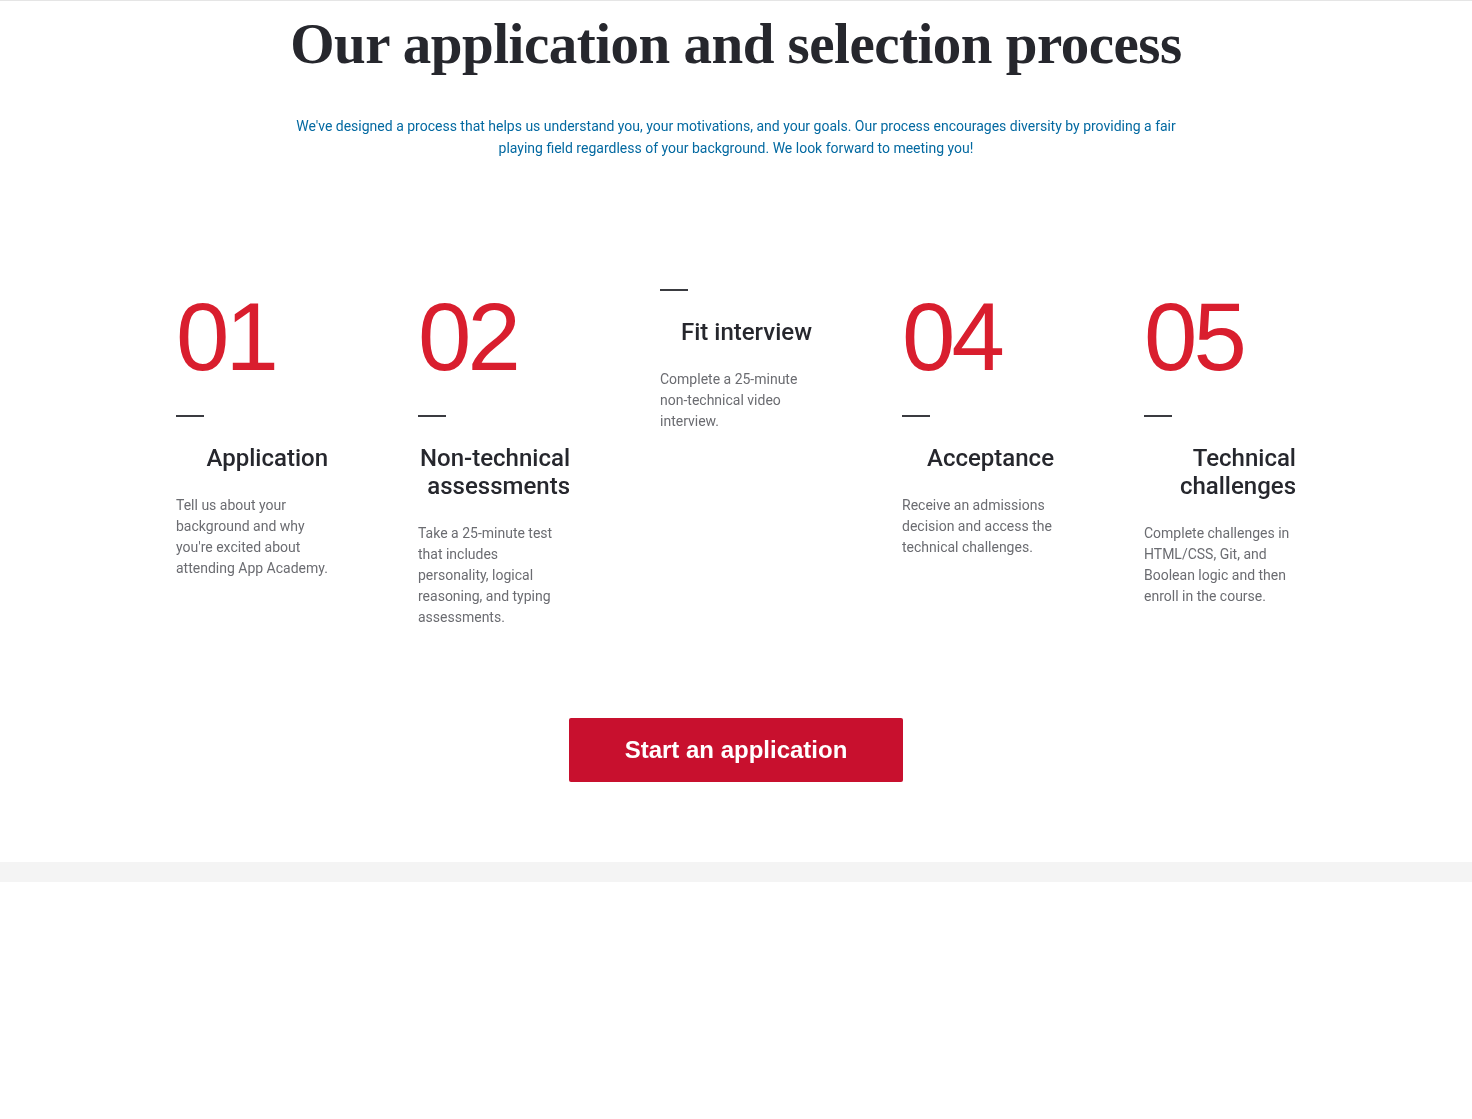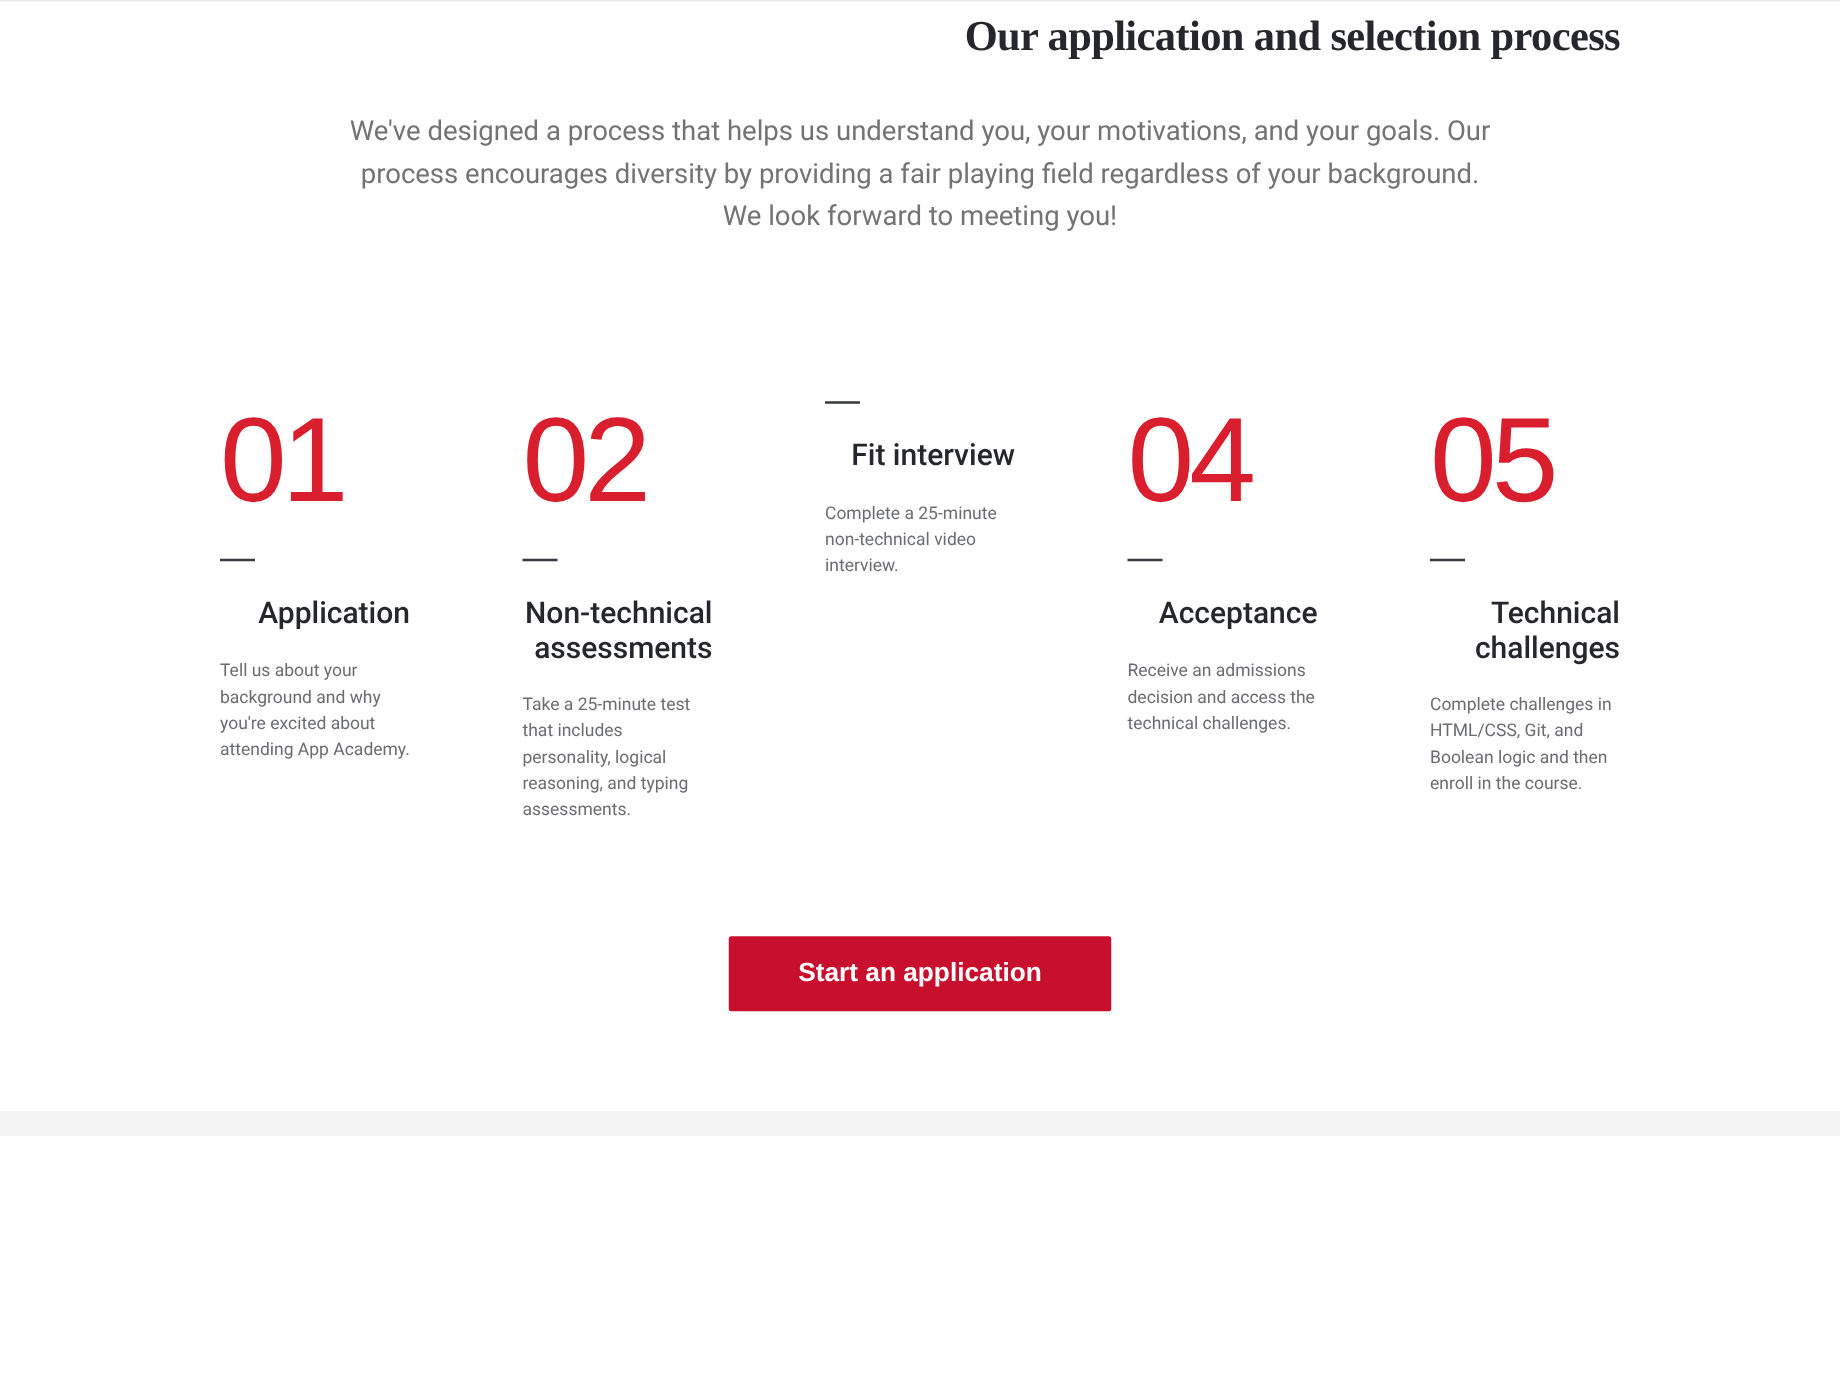--- a/index.html
+++ b/index.html
@@ -15,33 +15,33 @@
       min-height: 1119px;
       border-top: 1px solid #e5e5e5;
     }
     .container {
       max-width: 1200px;
       margin: 0 auto;
       padding: 0 40px;
     }
     .heading {
       font-family: Georgia, "Times New Roman", serif;
-      font-size: 34px;
+      font-size: 57px;
       font-weight: 700;
-      text-align: right;
+      text-align: center;
       color: #26272d;
       margin-top: 10px;
       margin-bottom: 40px;
       letter-spacing: -0.5px;
     }
     .intro {
-      font-size: 22px;
+      font-size: 14px;
       line-height: 1.55;
       text-align: center;
-      color: #737373;
+      color: #0369a1;
       max-width: 920px;
       margin: 0 auto 130px auto;
     }
     .steps {
       display: grid;
       grid-template-columns: repeat(5, 1fr);
       column-gap: 90px;
       margin-bottom: 90px;
     }
     .step {
@@ -77,21 +77,21 @@
       color: #6b6c71;
     }
     .cta-wrap {
       text-align: center;
       padding-bottom: 80px;
     }
     .cta-button {
       display: inline-block;
       background: #c8102e;
       color: #ffffff;
-      font-size: 21px;
+      font-size: 24px;
       font-weight: 600;
       padding: 18px 56px;
       border: none;
       cursor: pointer;
       border-radius: 2px;
     }
     .footer-strip {
       height: 20px;
       background: #f4f4f4;
       width: 100%;

